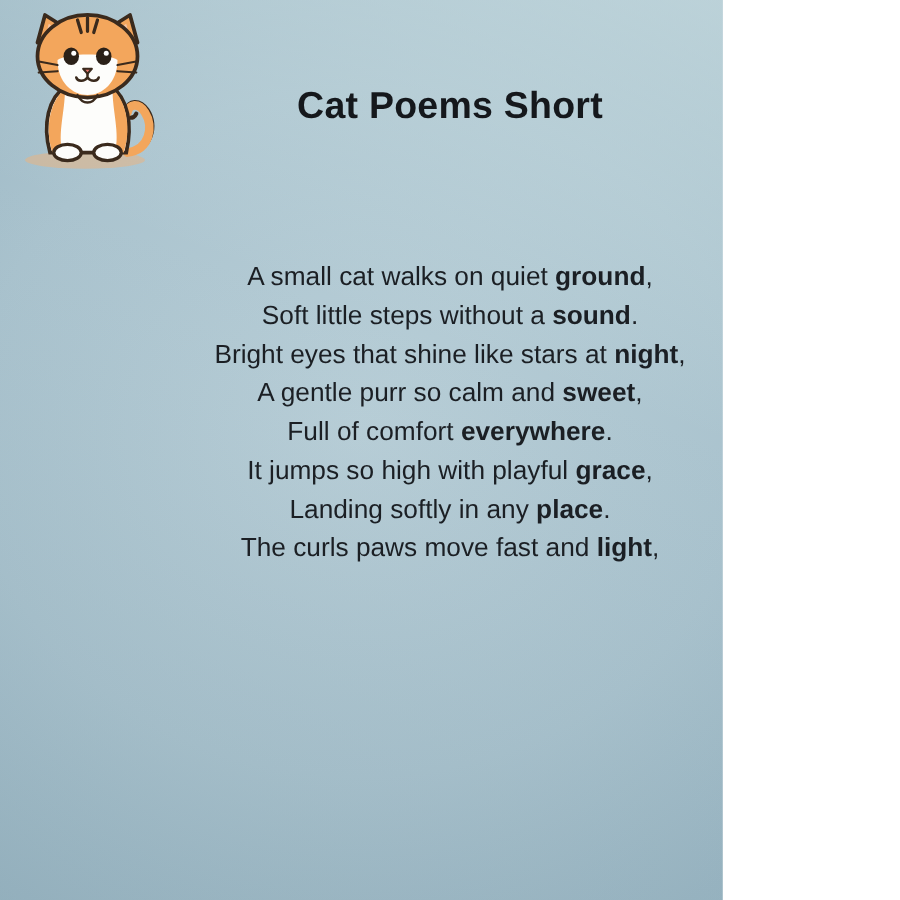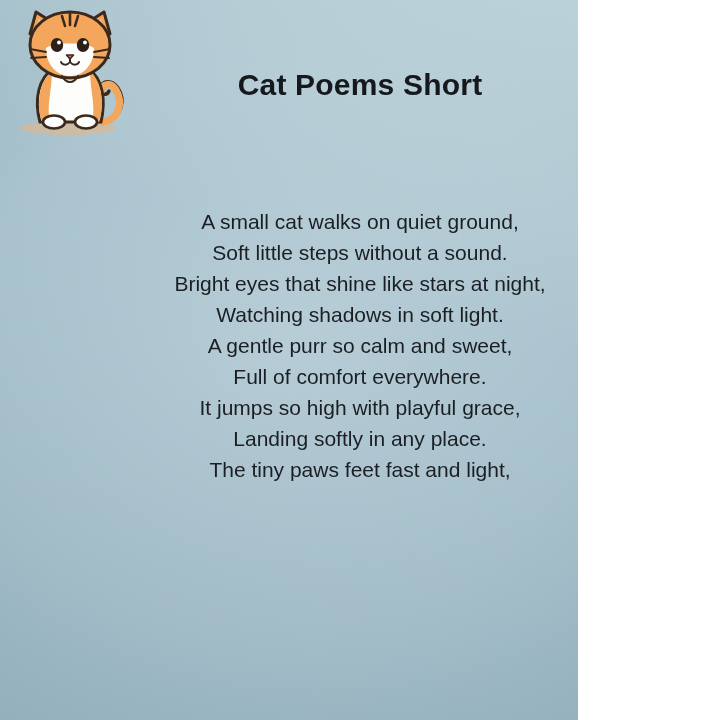--- a/index.html
+++ b/index.html
@@ -60,21 +60,21 @@
     text-align: center;
     z-index: 2;
   }
   .poem-line {
     font-size: 21px;
     line-height: 31px;
     color: #1b1f24;
     white-space: pre;
   }
   .poem-line b {
-    font-weight: normal;
+    font-weight: bold;
   }
 </style>
 </head>
 <body>
 
 <div class="poster">
 
   <div class="cat-art">
     <svg viewBox="0 0 128 136" width="128" height="136" xmlns="http://www.w3.org/2000/svg">
 
@@ -115,21 +115,20 @@
       <path d="M56 72 C60 80 68 80 72 72" stroke="#3a2a1d" stroke-width="2" fill="none" stroke-linecap="round"></path>
     </svg>
   </div>
 
   <div class="title">Cat Poems Short</div>
 
   <div class="poem">
     <div class="poem-line"><span>A small cat walks on quiet </span><b>ground</b><span>,</span></div>
     <div class="poem-line"><span>Soft little steps without a </span><b>sound</b><span>.</span></div>
     <div class="poem-line"><span>Bright eyes that shine like stars at </span><b>night</b><span>,</span></div>
-    <div class="poem-line"><span>Watching shadows in soft </span><b>light</b><span>.</span></div>
     <div class="poem-line"><span>A gentle purr so calm and </span><b>sweet</b><span>,</span></div>
     <div class="poem-line"><span>Full of comfort </span><b>everywhere</b><span>.</span></div>
     <div class="poem-line"><span>It jumps so high with playful </span><b>grace</b><span>,</span></div>
     <div class="poem-line"><span>Landing softly in any </span><b>place</b><span>.</span></div>
-    <div class="poem-line"><span>The tiny paws feet fast and </span><b>light</b><span>,</span></div>
+    <div class="poem-line"><span>The curls paws move fast and </span><b>light</b><span>,</span></div>
   </div>
 
 </div>
 
 </body></html>

